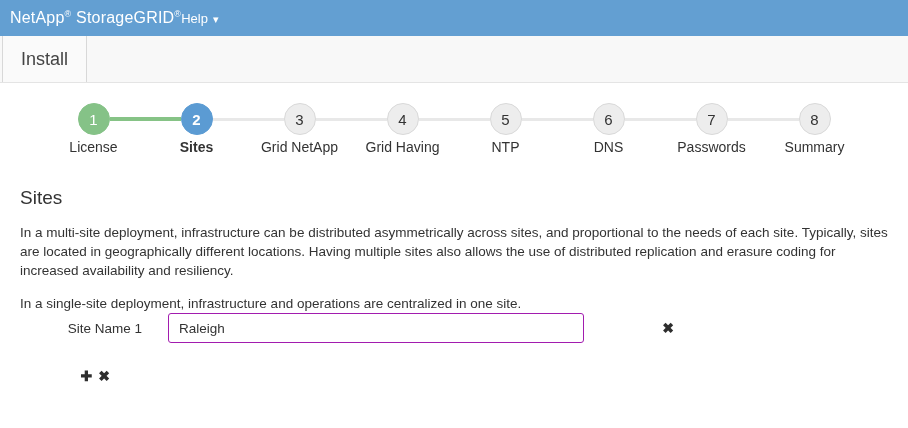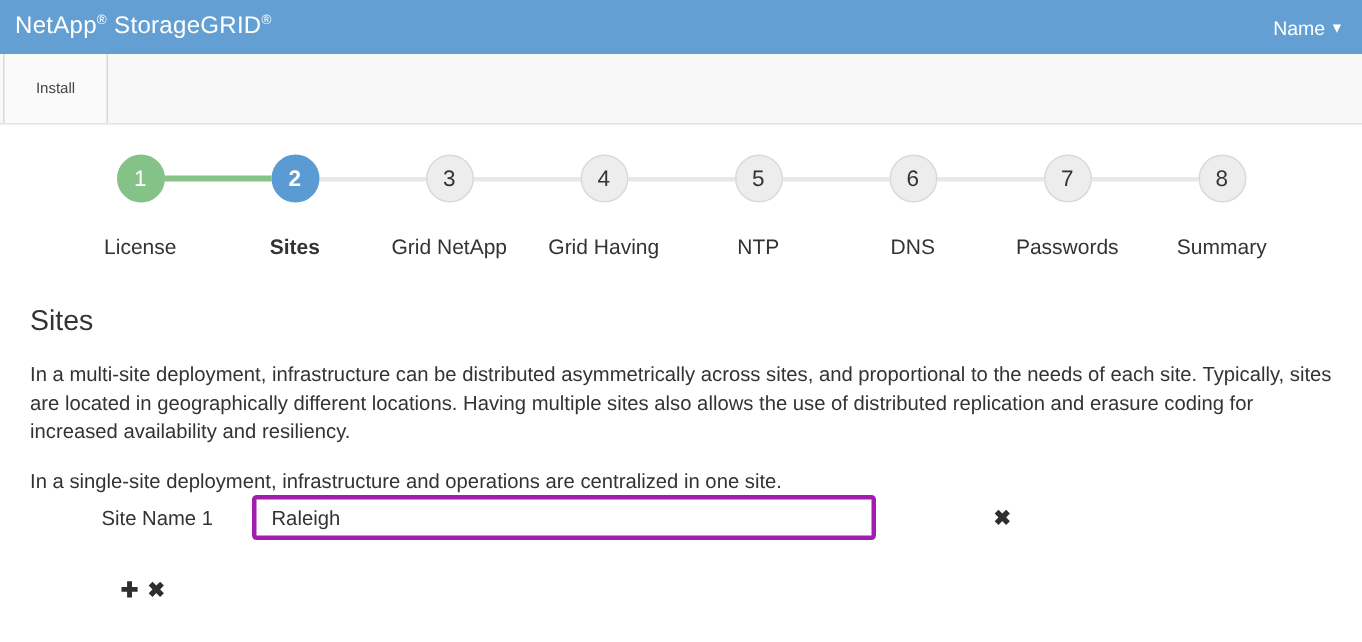--- a/index.html
+++ b/index.html
@@ -1,73 +1,73 @@
 <!DOCTYPE html>
 <html><head>
 <meta charset="utf-8">
 <style>
   * { margin:0; padding:0; box-sizing:border-box; }
   html,body { width:908px; height:428px; background:#fff; overflow:hidden;
               font-family:"Liberation Sans", sans-serif; color:#333; }
 
   
   .app-header { height:36px; background:#639fd2; display:flex; align-items:center;
-                justify-content:space-between; padding:0 14px 0 10px; }
+                justify-content:flex-start; padding:0 14px 0 10px; }
   .brand { color:#fff; font-size:16px; letter-spacing:.2px; }
   .brand sup { font-size:9px; }
   .help-menu { color:#fff; font-size:13px; display:flex; align-items:center; gap:5px; cursor:pointer; }
   .help-caret { font-size:11px; line-height:1; position:relative; top:1px; }
 
   
   .tab-bar { height:47px; background:#f8f8f8; border-bottom:1px solid #e4e4e4; display:flex; }
   .tab { min-width:70px; padding:0 18px; display:flex; align-items:center; justify-content:center;
          background:#fafafa; border-left:1px solid #d8d8d8; border-right:1px solid #d8d8d8;
-         margin-left:2px; font-size:10px; color:#444; cursor:pointer; }
+         margin-left:2px; font-size:18px; color:#444; cursor:pointer; }
 
   
   .content { padding:0 20px; }
 
   
   .stepper { display:flex; margin-top:20px; padding:0 22px; }
   .step { flex:1; position:relative; display:flex; flex-direction:column; align-items:center; }
   .step .connector { position:absolute; top:15px; left:calc(50% + 16px); right:calc(-50% + 16px);
                      height:3px; background:#e8e8e8; z-index:0; }
   .step .connector.green { background:#86c386; height:4px; top:14px; }
   .circle { width:32px; height:32px; border-radius:50%; display:flex; align-items:center;
             justify-content:center; font-size:15px; z-index:1; position:relative;
             background:#ededed; border:1px solid #d9d9d9; color:#333; }
   .step.completed .circle { background:#85c287; border-color:#85c287; color:#fff; }
   .step.active .circle { background:#5b9bd3; border-color:#5b9bd3; color:#fff; font-weight:bold; }
-  .step-label { margin-top:21px; font-size:14px; color:#333; }
+  .step-label { margin-top:4px; font-size:14px; color:#333; }
   .step.active .step-label { font-weight:bold; }
 
   
   .page-title { margin-top:32px; font-size:19px; font-weight:400; color:#333; }
   .para { margin-top:14px; font-size:13.5px; line-height:19px; color:#333; }
 
   
   .site-form { }
   .form-row { display:flex; align-items:center; margin-bottom:26px; }
   .form-label { width:122px; text-align:right; font-size:13.5px; color:#333; margin-right:26px; }
-  .form-input { width:416px; height:30px; border:3px solid #a21caf; border-radius:3px;
+  .form-input { width:416px; height:30px; border:1px solid #a21caf; border-radius:3px;
                 padding:0 10px; font-size:13.5px; color:#333; font-family:"Liberation Sans", sans-serif; }
   .row-actions { width:58px; margin-left:32px; display:flex; justify-content:flex-end; gap:6px; }
   .icon-btn { font-size:14px; font-weight:bold; color:#2e2e2e; cursor:pointer; line-height:1;
               background:none; border:none; font-family:"Liberation Sans", sans-serif; }
 </style>
 </head>
 <body>
 
 <div class="app-header">
   <div class="brand">
     <span>NetApp</span><sup>®</sup>
     <span>StorageGRID</span><sup>®</sup>
   </div>
   <div class="help-menu">
-    <span>Name</span>
+    <span>Help</span>
     <span class="help-caret">▾</span>
   </div>
 </div>
 
 <div class="tab-bar">
   <div class="tab">
     <span>Install</span>
   </div>
 </div>
 

